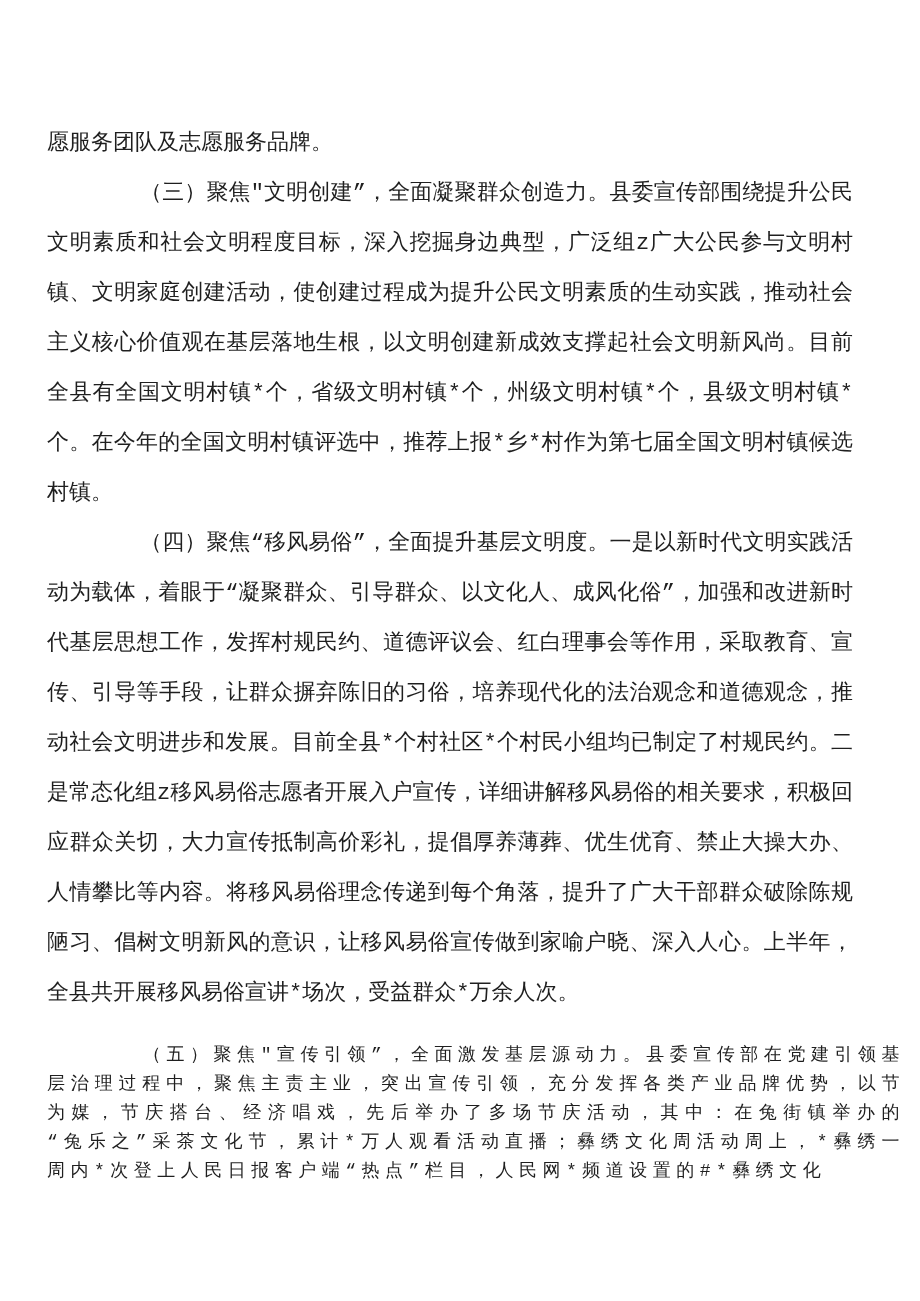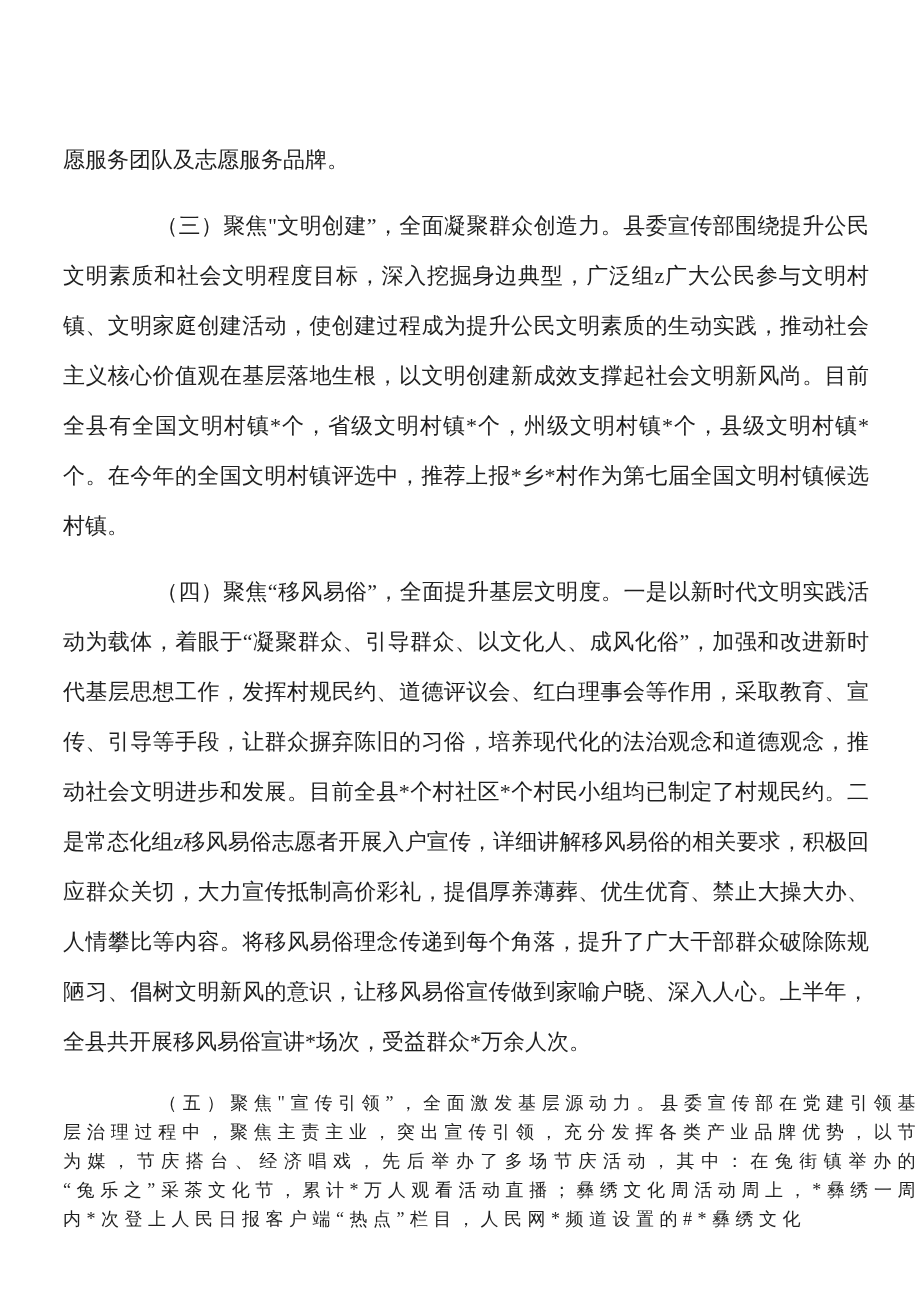--- a/index.html
+++ b/index.html
@@ -19,23 +19,24 @@
     height: 1301px;
     background: var(--page-bg, #ffffff);
     color: var(--text-color, #1f1f1f);
   }
   .content {
     position: absolute;
     top: 119px;
     left: 47px;
   }
   .content p {
-    margin: 16px;
+    margin: 0;
     text-align: justify;
     text-justify: inter-character;
+    font-family: Liberation Mono, monospace;
     -webkit-font-smoothing: antialiased;
   }
   
   p.normal {
     width: 806px;
     font-size: 22px;
     line-height: 50px;
     letter-spacing: 0;
   }
   

